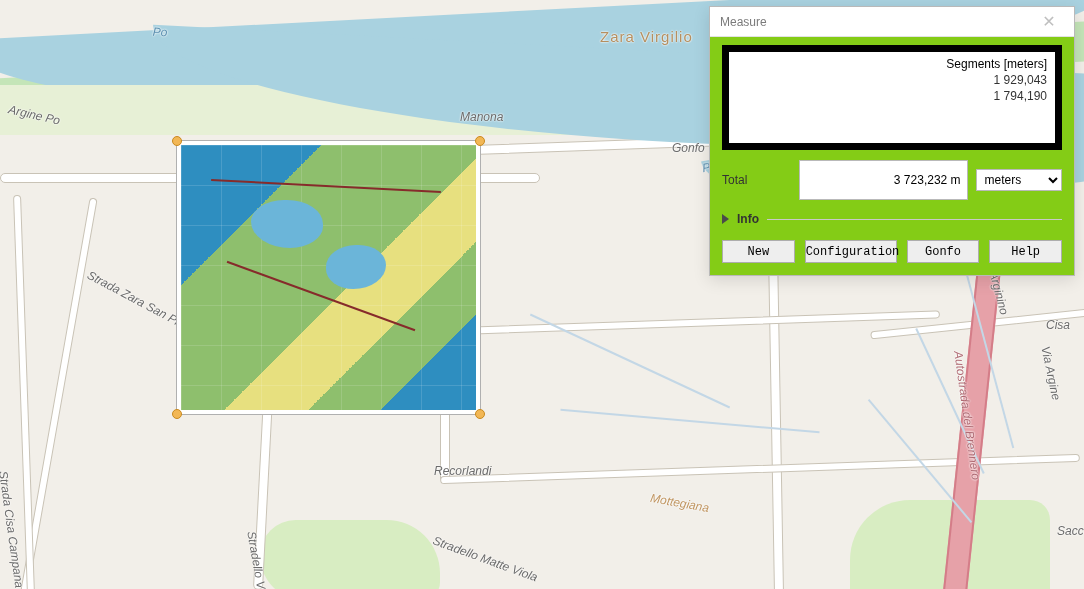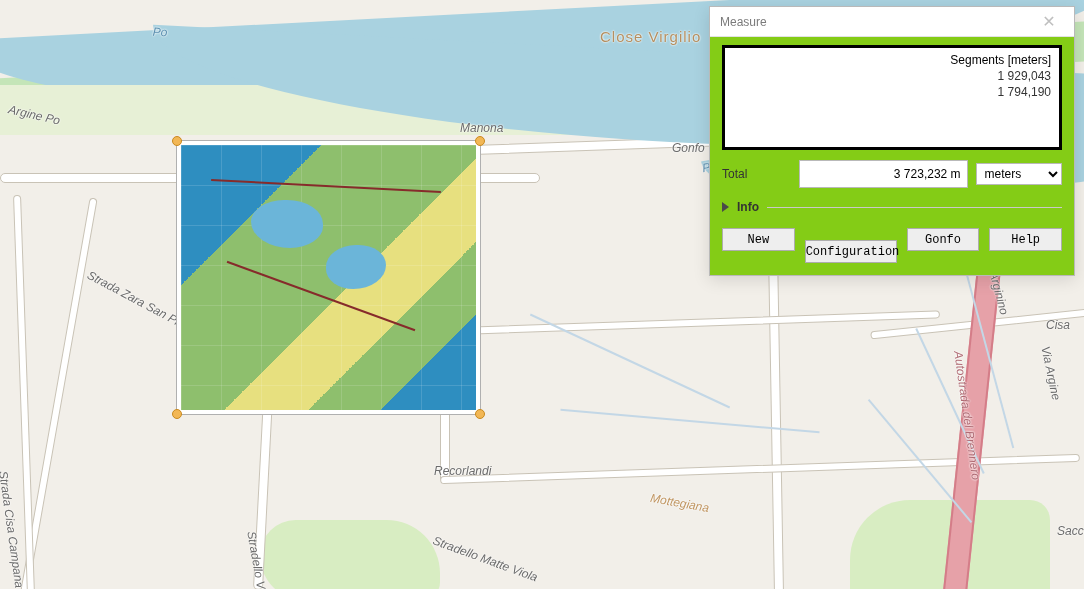--- a/index.html
+++ b/index.html
@@ -92,48 +92,48 @@
     height: 30px; padding: 0 2px 0 10px;
     background: #fff; border-bottom: 1px solid #e2e2e2;
     color: #7b7b7b;
   }
   .titlebar .close {
     width: 46px; height: 22px; display:flex; align-items:center; justify-content:center;
     color:#bfbfbf; font-size:16px; font-family: Arial;
   }
   .dlg-body { padding: 8px 12px 12px; }
   .segments-box {
-    background:#fff; border:3px solid #000000; height:105px;
+    background:#fff; border:7px solid #000000; height:105px;
     padding: 4px 8px; overflow:auto; text-align:right; line-height:1.35;
     font-size:12px;
   }
   .segments-box .hdr{ color:#000;}
   .row { display:flex; align-items:center; gap:8px; margin-top:10px; }
   .row label { width:70px; color:#333; }
   .total-input {
-    flex:1; height:28px; background:#fff; border:1px solid #b9b9b9;
+    flex:1; height:40px; background:#fff; border:1px solid #b9b9b9;
     padding:0 6px; text-align:right; font-family:inherit; font-size:12px;
   }
   .unit-select {
     width:88px; height:22px; background:#fff; border:1px solid #b9b9b9;
     padding:0 4px; font-family:inherit; font-size:12px;
   }
   .info-row { display:flex; align-items:center; gap:8px; margin-top:12px; }
   .disclosure {
     width:0; height:0; border-top:5px solid transparent; border-bottom:5px solid transparent;
     border-left:7px solid #4a4a4a; cursor:pointer;
   }
   .info-row b { font-weight:bold; }
   .info-row .line { flex:1; height:1px; background:#c9c9c9; }
   .btn-row { display:flex; gap:10px; justify-content:center; margin-top:14px;font-family:Liberation Mono, monospace; }
   .btn {
     width:78px; height:23px; background:#eee; border:1px solid #adadad;
     font-family:inherit; font-size:12px; cursor:pointer;
   }
-  .btn.wide{ width:92px;margin-top:12px; }
+  .btn.wide{ width:92px; }
 </style>
 </head>
 <body>
 
 <div class="viewport">
 
   <div class="map">
     <div class="river-bank"></div>
     <div class="river"></div>
     <div class="green1"></div>
@@ -151,26 +151,26 @@
     <div class="road s2"></div>
     <div class="road curve"></div>
     <div class="highway"></div>
 
     <div class="track a"></div>
       <div class="track b"></div>
       <div class="track c"></div>
     <div class="track d"></div>
       <div class="track e"></div>
 
-    <span class="mlabel big" style="top:28px; left:600px;">Close Virgilio</span>
+    <span class="mlabel big" style="top:28px; left:600px;">Zara Virgilio</span>
     <span class="mlabel river" style="top:55px; left:150px; transform:rotate(3deg);">Po</span>
     <span class="mlabel river" style="top:60px; left:700px; transform:rotate(-10deg);">Po</span>
     <span class="mlabel" style="top:108px; left:8px; transform:rotate(13deg);">Argine Po</span>
     <span class="mlabel" style="top:141px; left:672px;">Gonfo</span>
-    <span class="mlabel" style="top:121px; left:460px;">Manona</span>
+    <span class="mlabel" style="top:110px; left:460px;">Manona</span>
     <span class="mlabel" style="top:464px; left:434px;">Recorlandi</span>
     <span class="mlabel" style="top:524px; left:1057px;">Sacca</span>
     <span class="mlabel" style="top:318px; left:1046px;">Cisa</span>
     <span class="mlabel" style="top:300px; left:80px; transform:rotate(28deg);">Strada Zara San Prospero</span>
     <span class="mlabel" style="top:470px; left:10px; transform:rotate(82deg); transform-origin:left top;">Strada Cisa Campana</span>
     <span class="mlabel" style="top:350px; left:965px; transform:rotate(82deg); transform-origin:left top; color:#b06b74;">Autostrada del Brennero</span>
     <span class="mlabel" style="top:345px; left:1052px; transform:rotate(78deg); transform-origin:left top;">Via Argine</span>
     <span class="mlabel" style="top:496px; left:650px; transform:rotate(10deg); color:#c09560;">Mottegiana</span>
     <span class="mlabel" style="top:552px; left:430px; transform:rotate(20deg);">Stradello Matte Viola</span>
     <span class="mlabel" style="top:530px; left:258px; transform:rotate(80deg); transform-origin:left top;">Stradello Vienuove</span>

